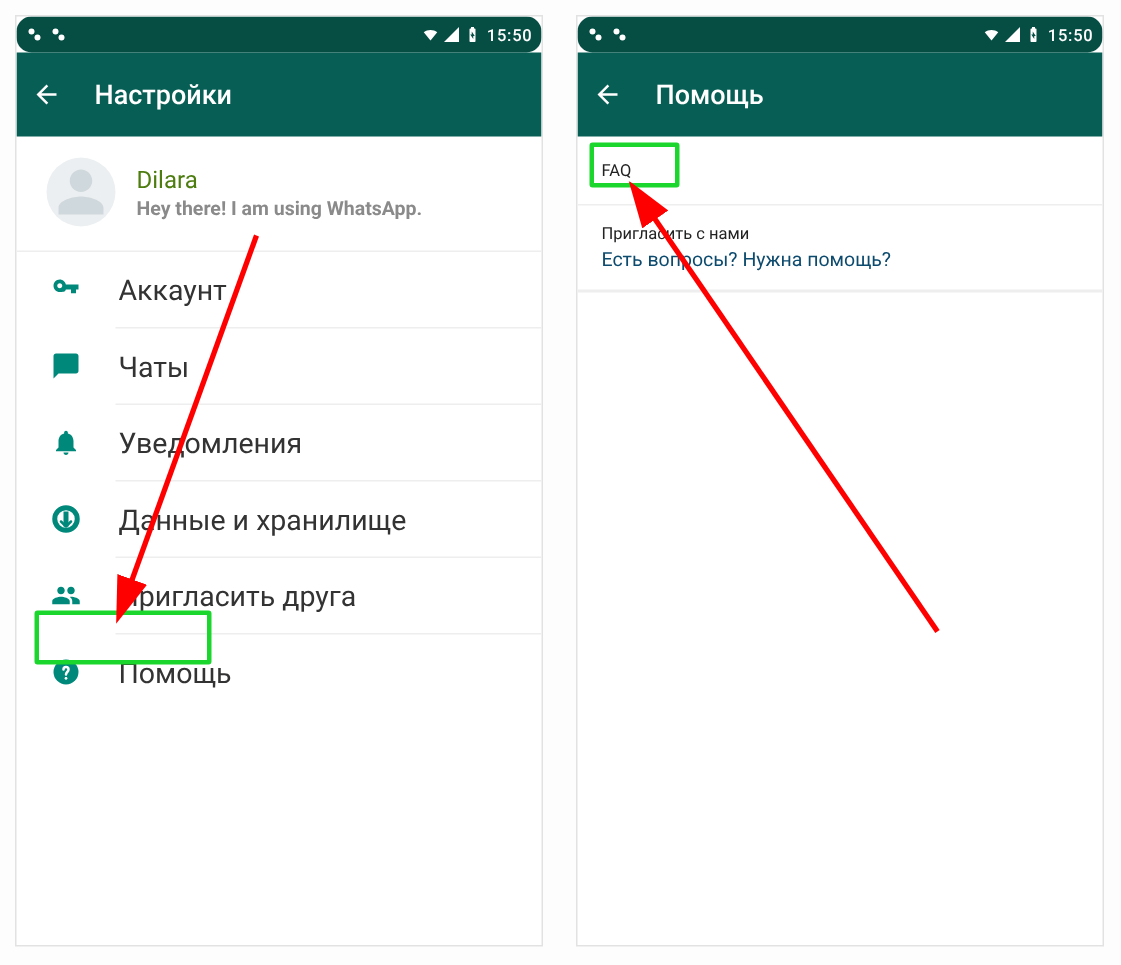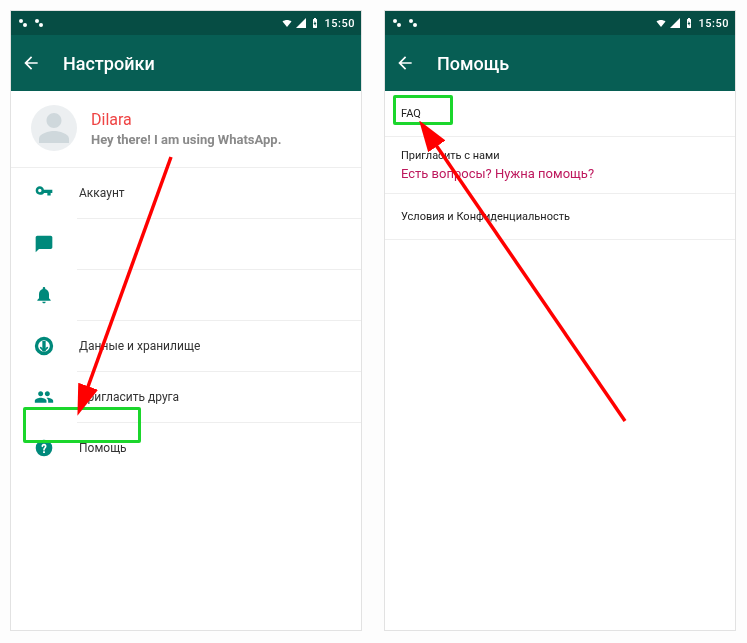--- a/index.html
+++ b/index.html
@@ -23,20 +23,21 @@
 
   .statusbar {
     height: 24px;
     background: #064d44;
     color: #fff;
     display: flex;
     align-items: center;
     justify-content: space-between;
     padding: 0 6px;
     font-size: 11px;
+    border-radius: 10px;
   }
   .statusbar .sb-left { display: flex; gap: 4px; align-items: center; }
   .statusbar .sb-right { display: flex; gap: 2px; align-items: center; }
   .sb-icon { width: 12px; height: 12px; fill: #fff; }
   .sb-clock { font-weight: 500; letter-spacing: 0.5px; margin-left: 2px; }
 
   .appbar {
     height: 56px;
     background: #075e54;
     color: #fff;
@@ -55,44 +56,44 @@
     padding: 14px 16px 16px 20px;
     border-bottom: 1px solid #eee;
     gap: 14px;
   }
   .avatar {
     width: 46px; height: 46px; border-radius: 50%;
     background: #eceff1;
     display:flex; align-items:center; justify-content:center;
   }
   .avatar svg { width: 36px; height: 36px; fill: #cfd8dc; }
-  .profile-text .name { font-size: 16px; color: #ef4444; margin-bottom: 3px; }
+  .profile-text .name { font-size: 16px; color: #4d7c0f; margin-bottom: 3px; }
   .profile-text .status { font-size: 13px; color: #8a8a8a; font-weight: bold; }
 
   .menu-item {
     display: flex;
     align-items: center;
     gap: 24px;
     padding: 0 8px 0 22px;
     height: 50px;
     cursor: pointer;
   }
   .menu-item .icon { width: 22px; display:flex; justify-content:center; }
   .menu-item .icon svg { width: 20px; height: 20px; fill: #00897b; }
-  .menu-label { font-size: 12px; color: #333; flex:1; }
+  .menu-label { font-size: 19px; color: #333; flex:1; }
   .sep-wrap { padding-left: 66px; }
   .sep { height:1px; background:#eee; }
 
   .help-item {
     padding: 12px 16px 12px 16px;
     cursor: pointer;
   }
   .help-item.single { padding: 16px 16px; }
   .help-title { font-size: 11px; color: #222; }
-  .help-sub { font-size: 13px; color: #be185d; margin-top: 4px; }
+  .help-sub { font-size: 13px; color: #0c4a6e; margin-top: 4px; }
   .sep-full { height:1px; background:#eee; margin:0 0; }
 
   .green-box {
     position: absolute;
     border: 3px solid #1bd62c;
     border-radius: 2px;
     pointer-events: none;
   }
   .arrow { position: absolute; pointer-events:none; }
 </style>
@@ -157,31 +158,33 @@
   <div class="sep-wrap">
       <div class="sep"></div>
     </div>
 
   <div class="menu-item">
     <span class="icon">
         <svg viewBox="0 0 24 24">
           <path d="M20 2H4c-1.1 0-2 .9-2 2v18l4-4h14c1.1 0 2-.9 2-2V4c0-1.1-.9-2-2-2z"></path>
         </svg>
       </span>
+    <span class="menu-label">Чаты</span>
   </div>
   <div class="sep-wrap">
       <div class="sep"></div>
     </div>
 
   <div class="menu-item">
     <span class="icon">
         <svg viewBox="0 0 24 24">
           <path d="M12 22c1.1 0 2-.9 2-2h-4c0 1.1.9 2 2 2zm6-6V11c0-3.1-1.6-5.6-4.5-6.3V4c0-.8-.7-1.5-1.5-1.5S10.5 3.2 10.5 4v.7C7.6 5.4 6 7.9 6 11v5l-2 2v1h16v-1l-2-2z"></path>
         </svg>
       </span>
+    <span class="menu-label">Уведомления</span>
   </div>
   <div class="sep-wrap">
       <div class="sep"></div>
     </div>
 
   <div class="menu-item">
     <span class="icon">
         <svg viewBox="0 0 24 24">
           <path d="M12 2C6.5 2 2 6.5 2 12s4.5 10 10 10 10-4.5 10-10S17.5 2 12 2zm0 18c-4.4 0-8-3.6-8-8s3.6-8 8-8 8 3.6 8 8-3.6 8-8 8zm-1-13h2v2h-2zm0 4h2v6h-2z" fill="none" stroke="#00897b" stroke-width="2"></path>
           <circle cx="12" cy="12" r="9" fill="none" stroke="#00897b" stroke-width="2"></circle>
@@ -268,23 +271,20 @@
     <div class="help-title">FAQ</div>
   </div>
   <div class="sep-full"></div>
 
   <div class="help-item">
     <div class="help-title">Пригласить с нами</div>
     <div class="help-sub">Есть вопросы? Нужна помощь?</div>
   </div>
   <div class="sep-full"></div>
 
-  <div class="help-item single">
-    <div class="help-title">Условия и Конфиденциальность</div>
-  </div>
   <div class="sep-full"></div>
 
 
   <div class="green-box" style="left:8px; top:84px; width:60px; height:30px;"></div>
 
   <svg class="arrow" style="left:30px; top:110px; width:260px; height:320px;" viewBox="0 0 260 320">
     <defs>
         <marker id="ah2" markerWidth="10" markerHeight="10" refX="6" refY="3" orient="auto">
           <path d="M0,0 L0,6 L9,3 z" fill="#ff0000"></path>
         </marker>

